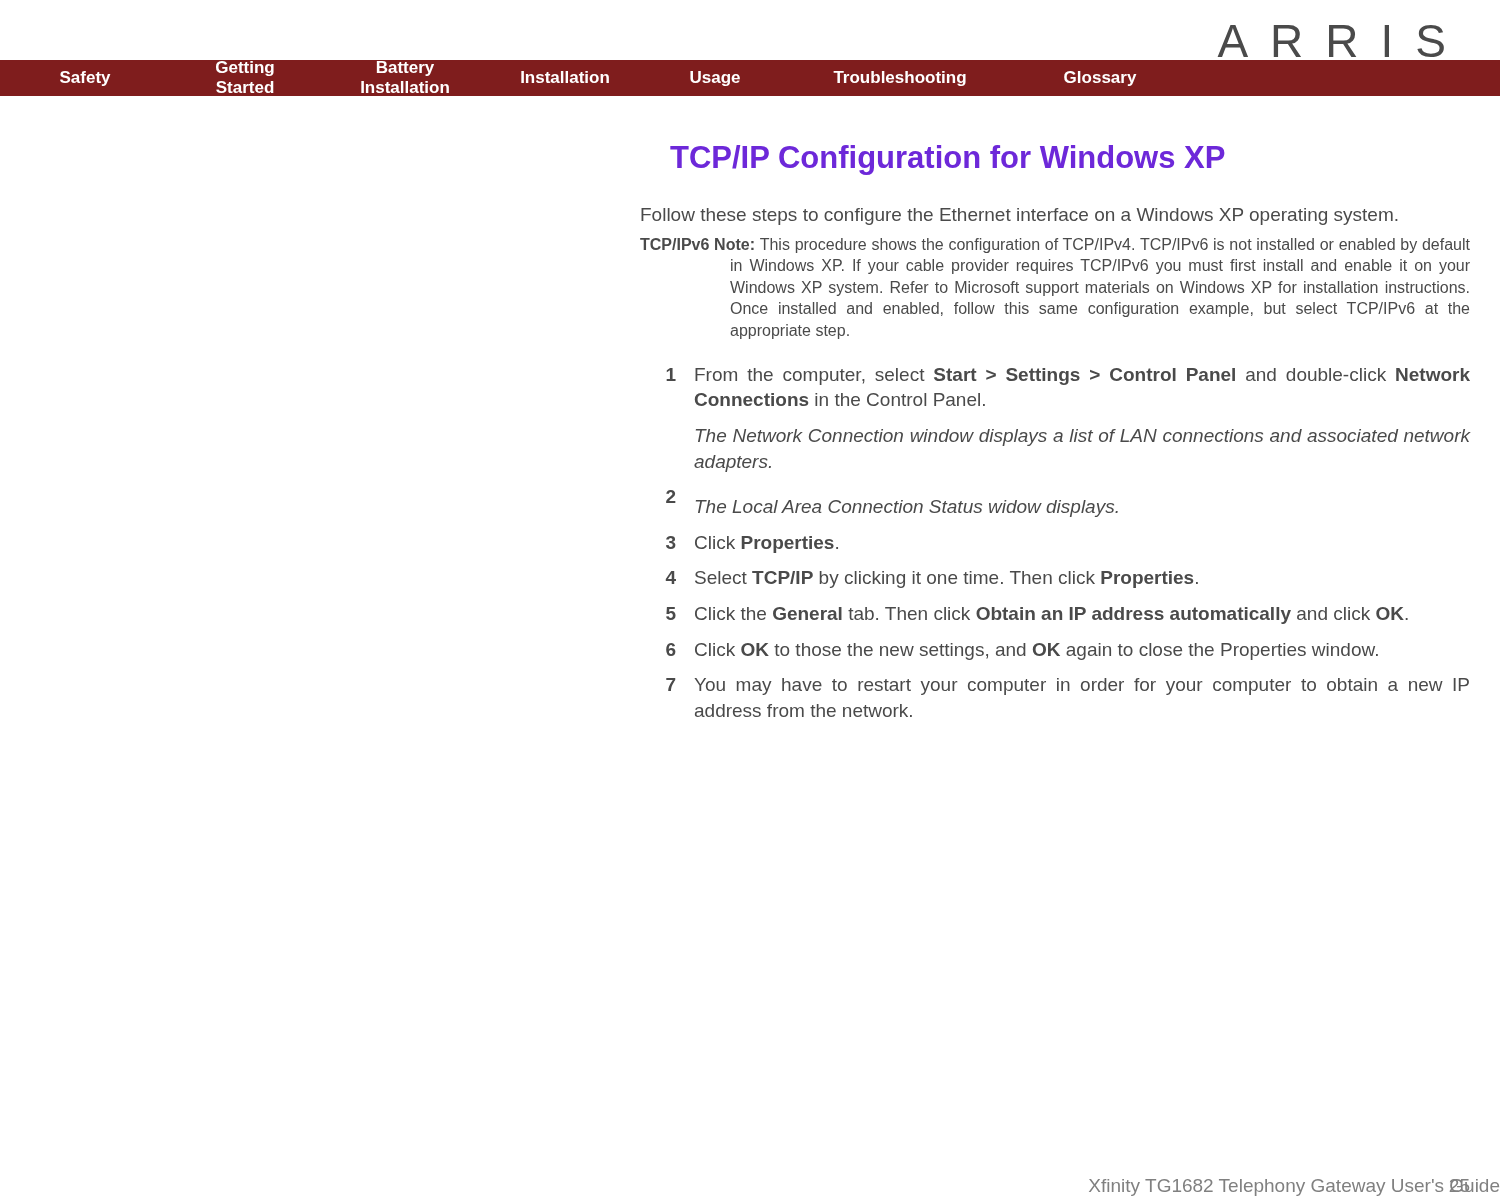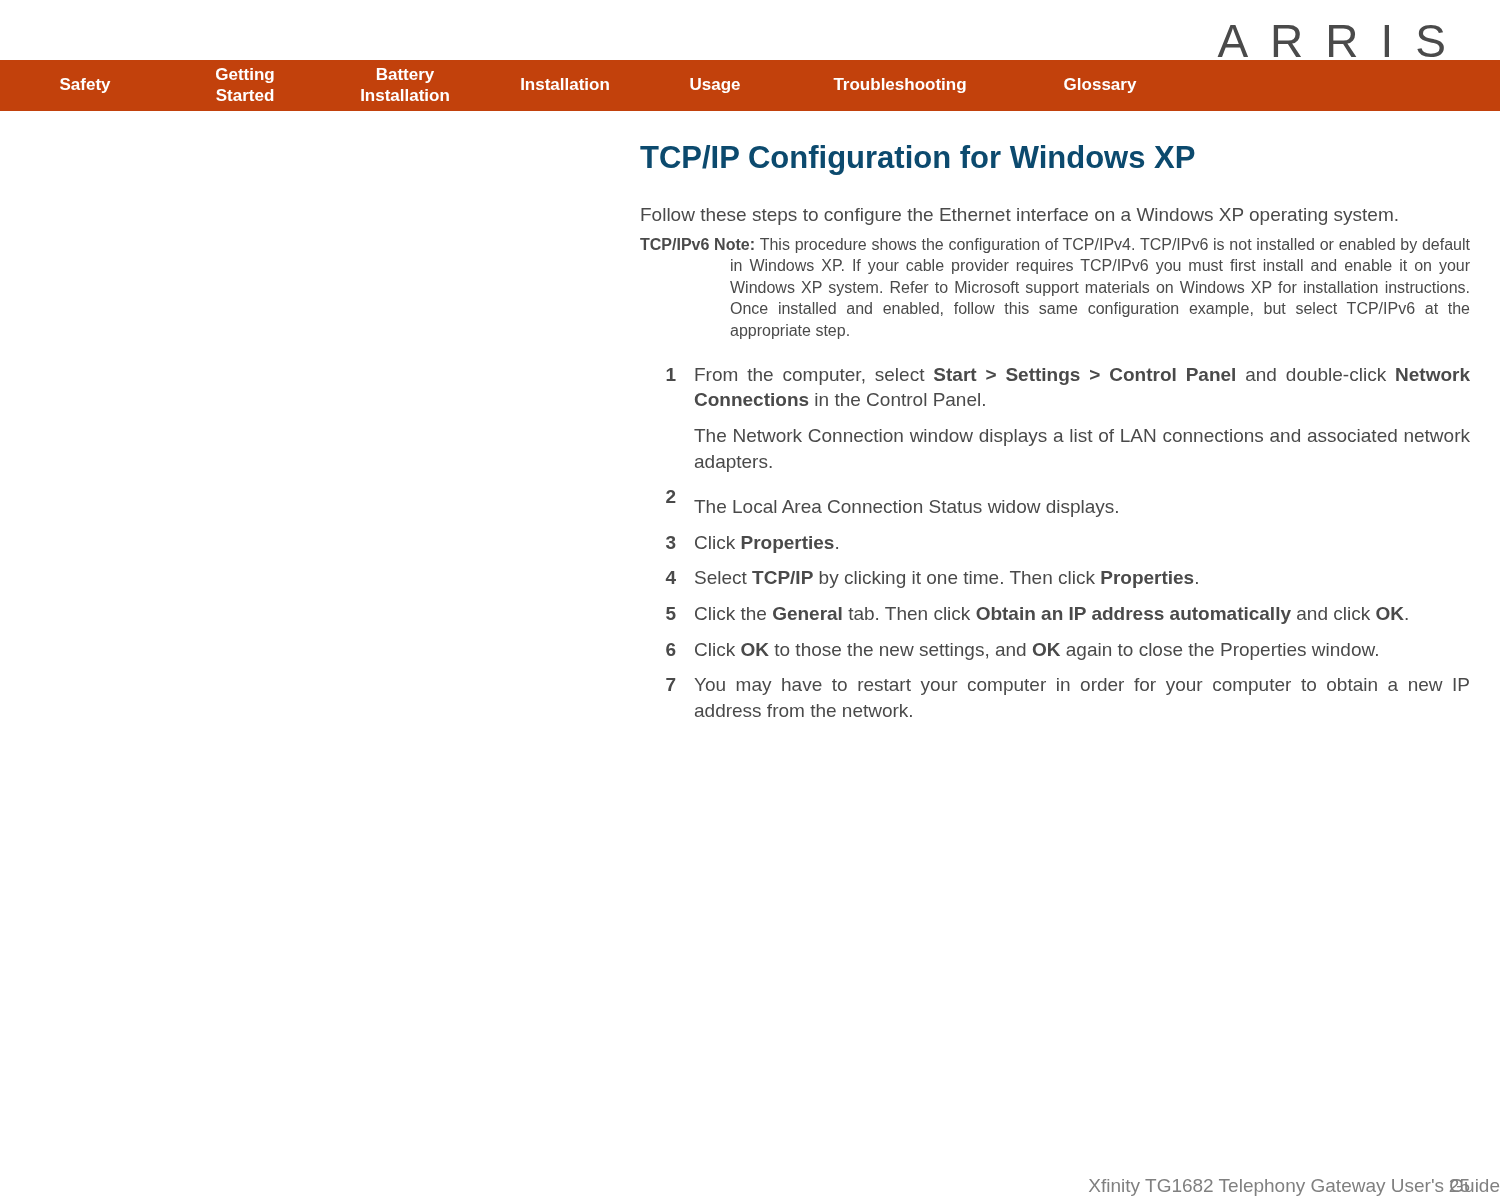--- a/index.html
+++ b/index.html
@@ -19,22 +19,22 @@
     font-weight: 400;
     letter-spacing: 22px;
     color: #4a4a4a;
     font-family: Arial, sans-serif;
   }
   .nav-bar {
     position: absolute;
     top: 60px;
     left: 0;
     right: 0;
-    height: 51px;
-    background: #c2410c;
+    height: 36px;
+    background: #7f1d1d;
     display: flex;
     align-items: center;
   }
   .nav-item {
     color: #ffffff;
     font-weight: bold;
     font-size: 17px;
     text-align: center;
     line-height: 1.2;
     cursor: pointer;
@@ -52,21 +52,22 @@
     position: absolute;
     top: 140px;
     left: 640px;
     right: 30px;
     color: #4a4a4a;
   }
   h1 {
     font-size: 31px;
     font-weight: bold;
     margin-bottom: 26px;
-    color: #0c4a6e;
+    color: #6d28d9;
+    margin-left: 30px;
   }
   .intro {
     font-size: 19px;
     line-height: 1.35;
     margin-bottom: 6px;
     text-align: justify;
   }
   .note-block {
     font-size: 16px;
     line-height: 1.35;
@@ -101,20 +102,21 @@
     flex: 0 0 54px;
     text-align: right;
     padding-right: 18px;
     font-weight: bold;
   }
   .step-body {
     flex: 1;
     text-align: justify;
   }
   .step-body .italic {
+    font-style: italic;
     display: block;
     margin-top: 10px;
   }
   .step-body b { font-weight: bold; }
 
   .footer {
     position: absolute;
     bottom: 24px;
     left: 0;
     right: 0;

